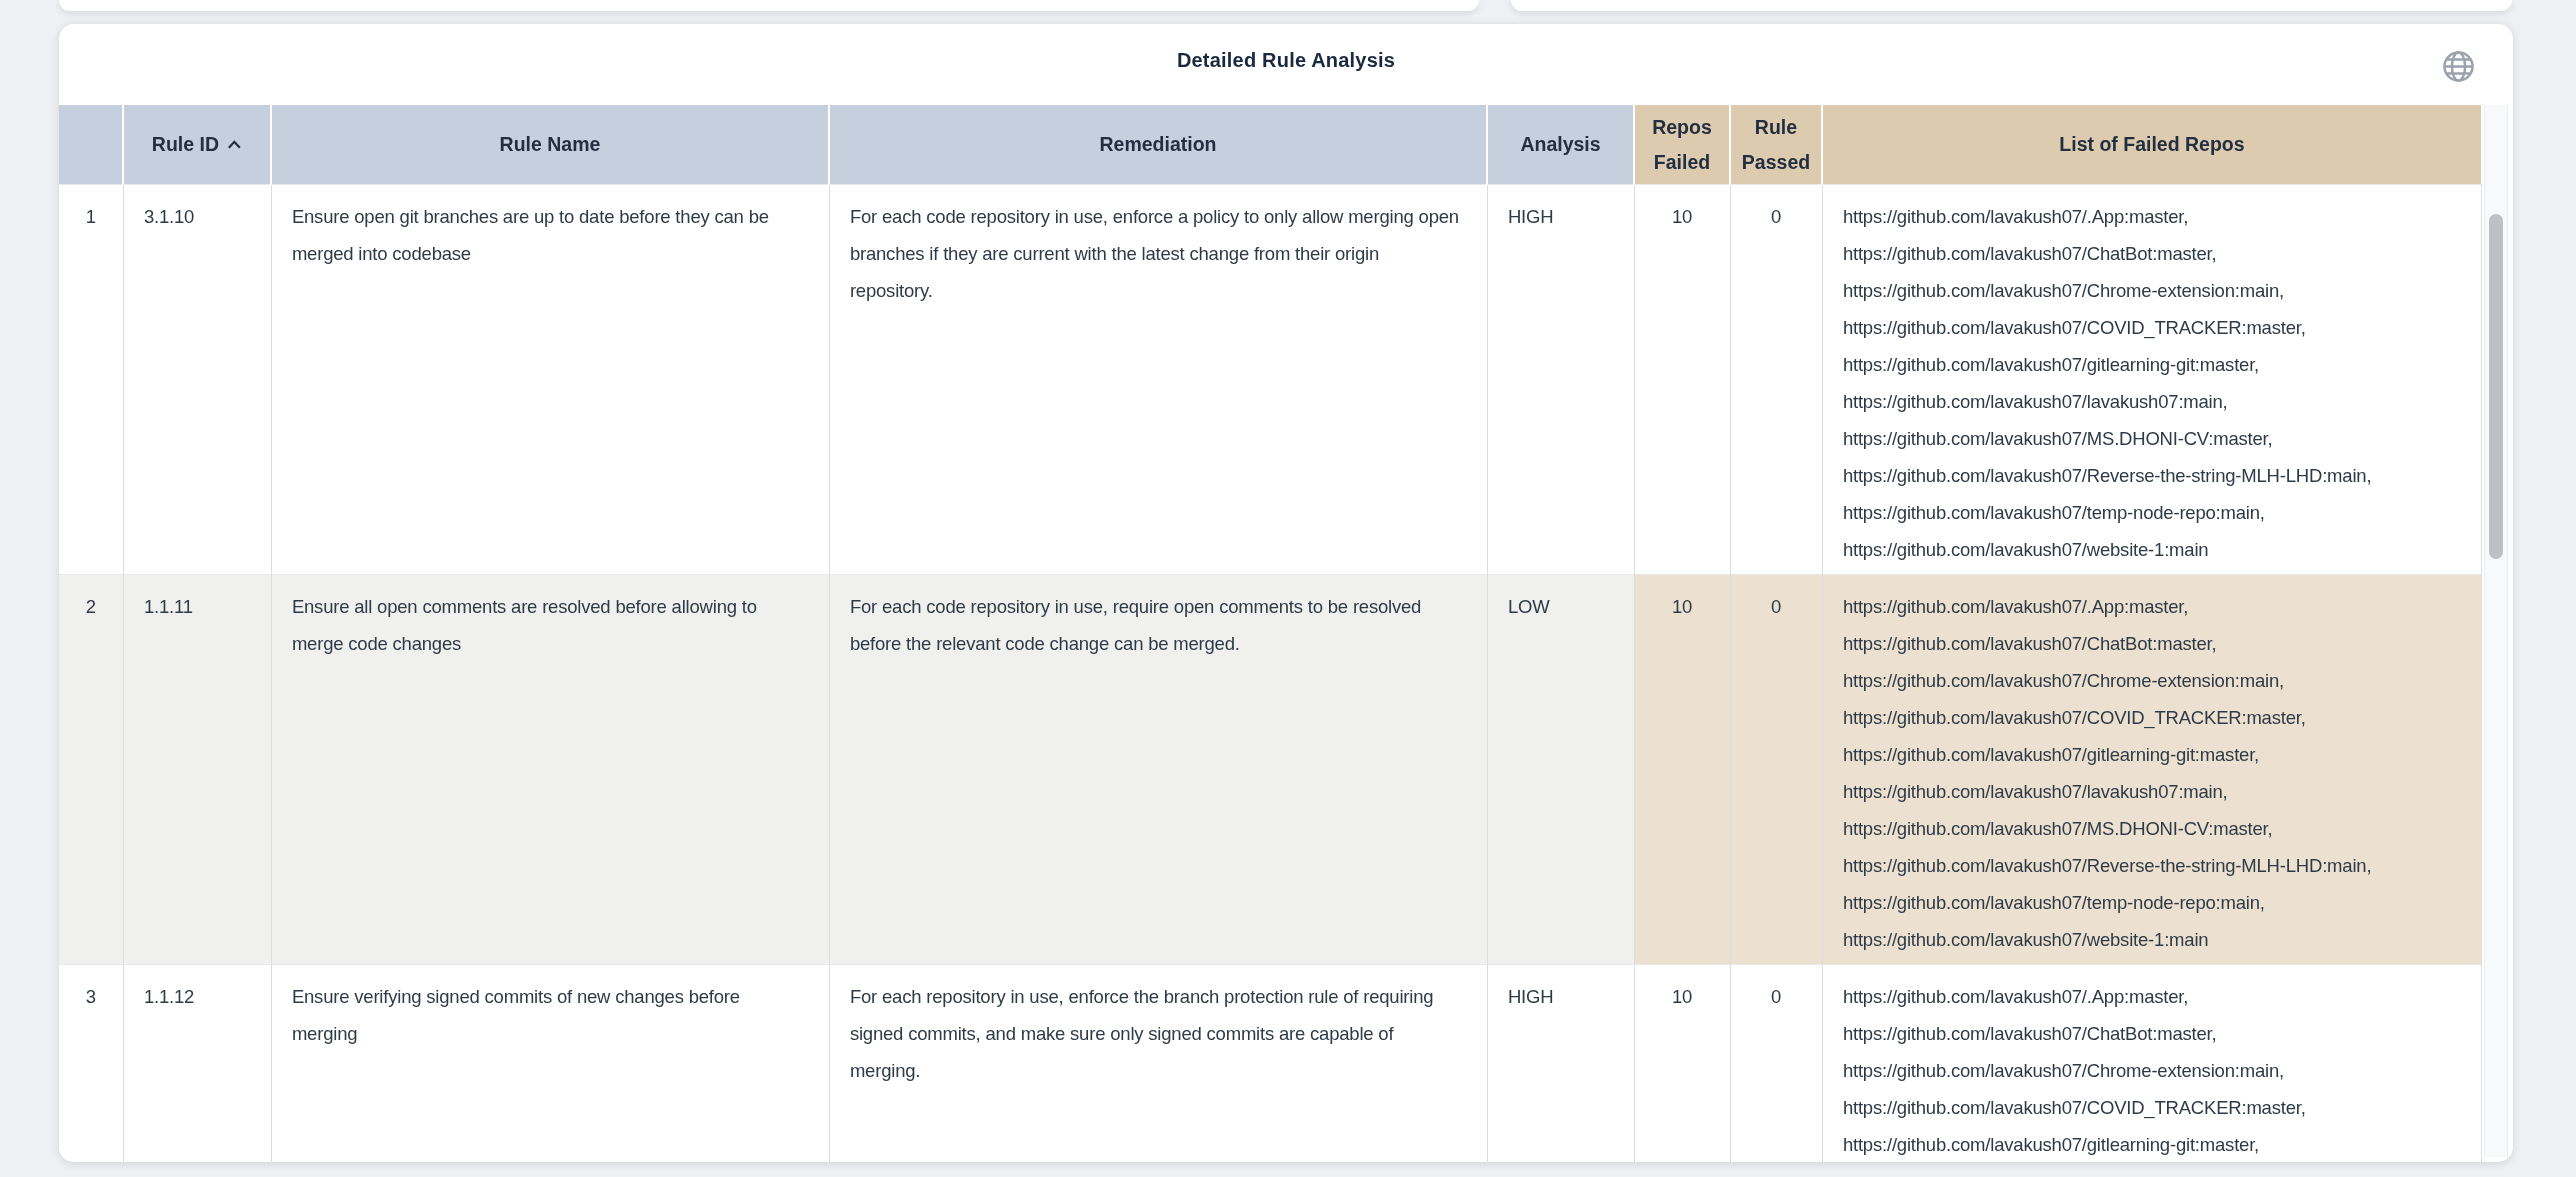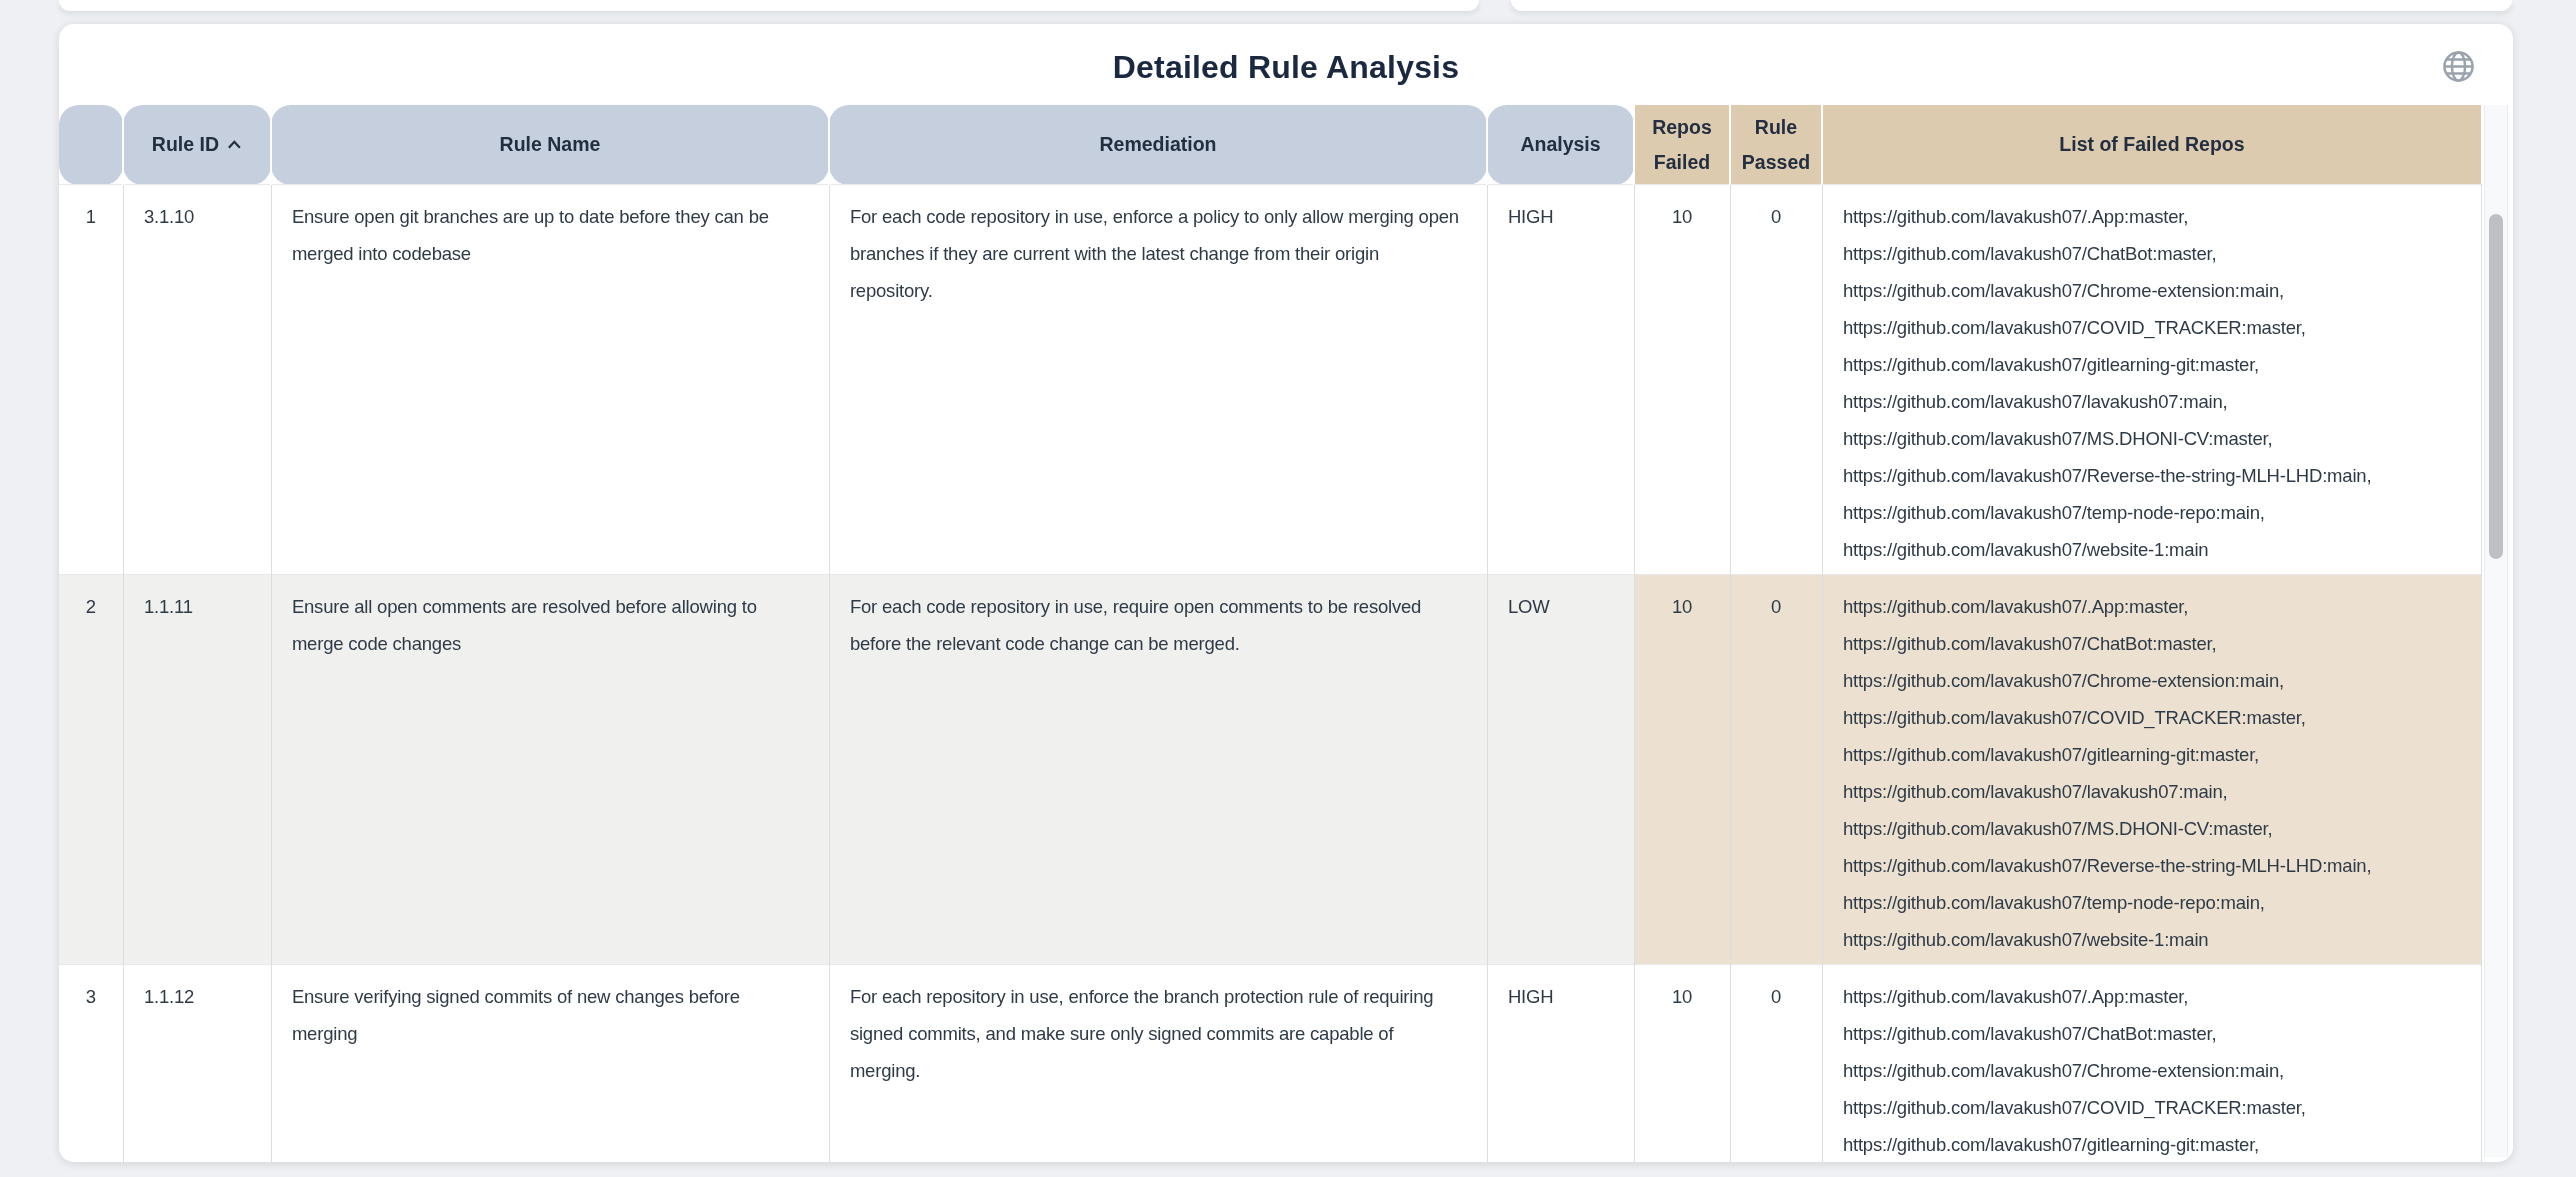--- a/index.html
+++ b/index.html
@@ -10,31 +10,31 @@
               border-radius:0 0 11px 11px; box-shadow:0 2.8px 6.5px rgba(30,40,60,0.10); }
   .top-card.left  { left:59px;  width:1420px; }
   .top-card.right { left:1511px; width:1001px; }
 
   
   .card { position:absolute; left:59px; top:24px; width:2454px; height:1138px;
           background:#ffffff; border-radius:15px; overflow:hidden;
           box-shadow:0 1.9px 8.3px rgba(30,40,60,0.13); }
   .card-head { position:relative; height:81px; }
   .card-title { margin:0; padding-top:25px; text-align:center;
-                font-size:32px; font-weight:700; color:#1b2940; letter-spacing:0.2px; }
+                font-size:20px; font-weight:700; color:#1b2940; letter-spacing:0.2px; }
   .globe-btn { position:absolute; top:20.4px; right:32px; width:45px; height:45px;
                border:none; background:transparent; padding:0; cursor:pointer; }
   .globe-btn svg { display:block; }
 
   
   table { border-collapse:collapse; table-layout:fixed; width:2422px; }
   thead th { height:79px; vertical-align:middle; text-align:center;
              font-size:19.5px; font-weight:700; color:#232f41; line-height:35px;
              padding:0 7.4px; border-right:2.8px solid #ffffff; }
-  thead th.blue { background:#c5cfdd;border-radius:20px; }
+  thead th.blue { background:#c5cfdd; }
   thead th.tan  { background:#ddcbb0; }
   thead th:last-child { border-right:none; }
   .caret-icon { margin-left:6.5px; vertical-align:0.9px; }
 
   tbody tr { height:390px; }
   tbody td { vertical-align:top; padding:13px 20.4px 0 20.4px;
              font-size:18.5px; line-height:37px; letter-spacing:-0.2px; color:#2f3a47;
              border-right:0.9px solid #dcdddf; border-top:0.9px solid #e8e9ea;
              background:#ffffff; overflow:hidden; }
   tbody tr:nth-child(even) td { background:#f0f0ee; }

